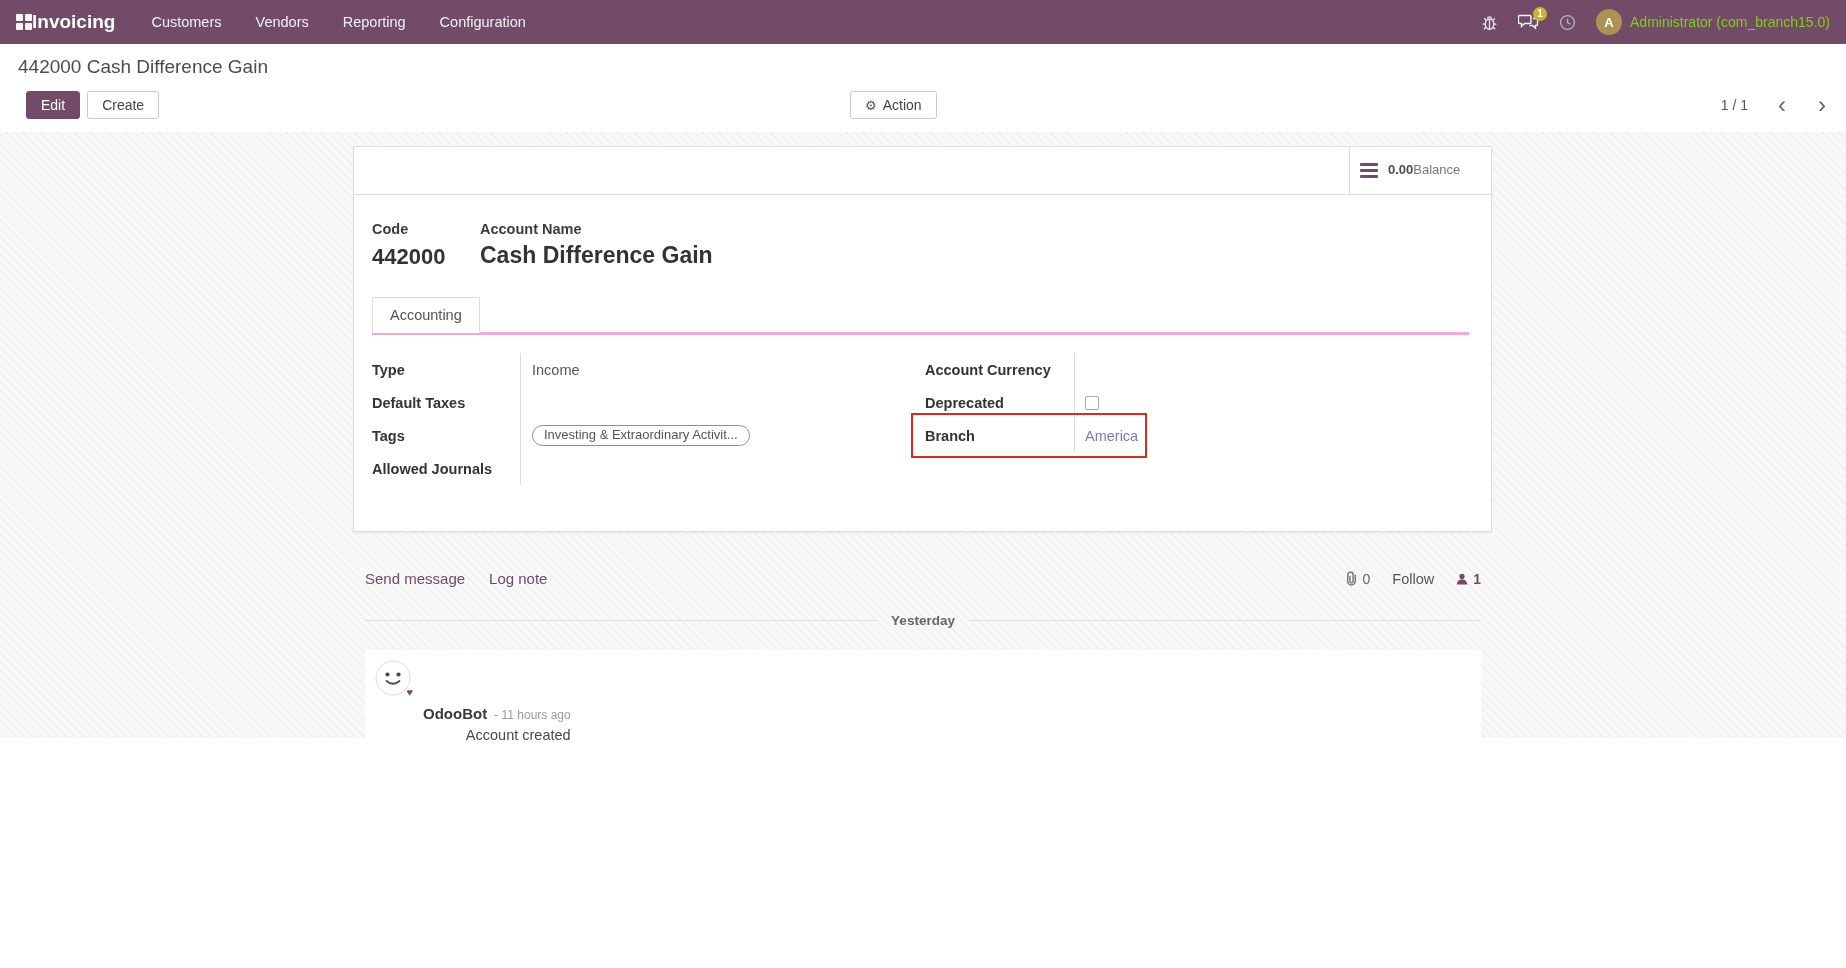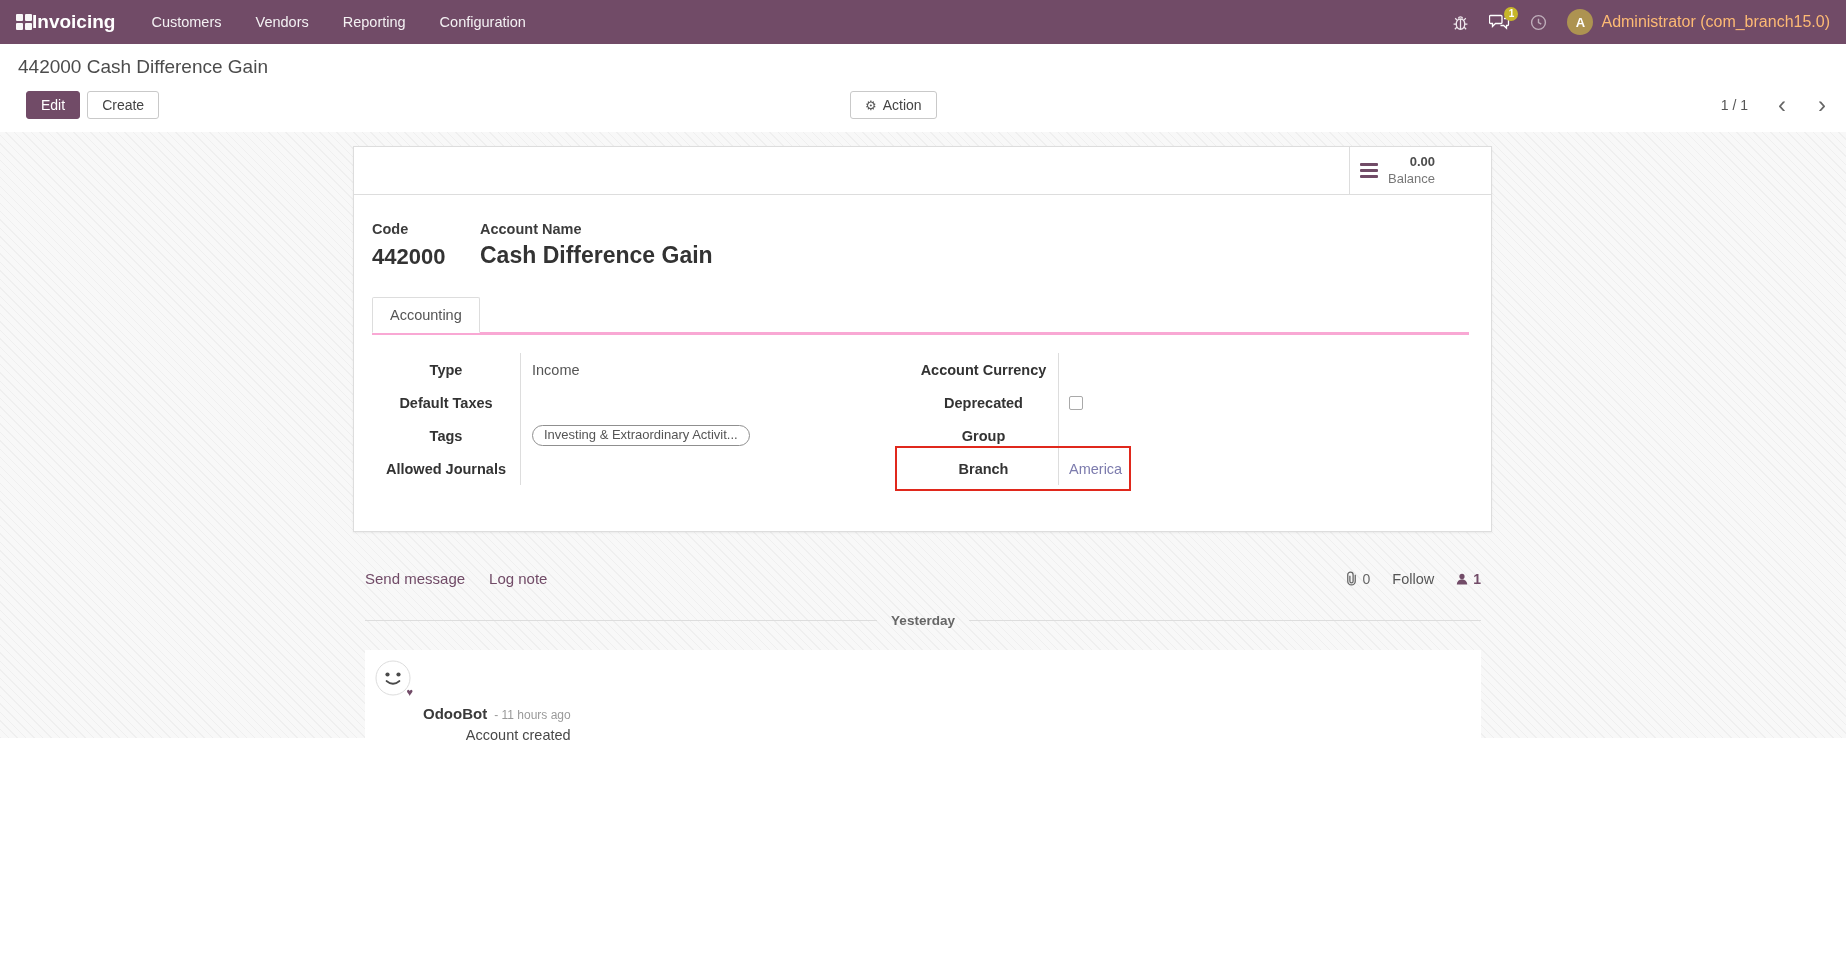--- a/index.html
+++ b/index.html
@@ -22,21 +22,21 @@
     position: absolute; top: -6px; right: -8px; background: #C7B62A; color: #fff;
     font-size: 10px; min-width: 14px; height: 14px; line-height: 14px;
     border-radius: 8px; text-align: center; padding: 0 2px; font-weight: bold;
   }
   .dim { opacity: .55; }
   .user-menu { display: flex; align-items: center; gap: 8px; cursor: pointer; }
   .user-avatar {
     width: 26px; height: 26px; border-radius: 50%; background: #AD9351; color: #fff;
     font-size: 13px; display: flex; align-items: center; justify-content: center; font-weight: bold;
   }
-  .user-name { font-size: 16px; color: #fdba74; }
+  .user-name { font-size: 14px; color: #84cc16; }
 
   
   .control-panel { background: #fff; padding: 12px 18px 13px 18px; }
   .breadcrumb { font-size: 19px; color: #4c4c4c; margin-bottom: 13px; }
   .cp-buttons { position: relative; height: 28px; display: flex; align-items: center; padding-left: 8px; }
   .btn { height: 28px; font-size: 14px; border-radius: 3px; padding: 0 14px; cursor: pointer; font-family: "Liberation Sans", sans-serif; }
   .btn-primary { background: #714B67; border: 1px solid #714B67; color: #fff; margin-right: 7px; }
   .btn-secondary { background: #fff; border: 1px solid #c9c9c9; color: #444; }
   .btn-action { position: absolute; left: 832px; top: 0; background: #fff; border: 1px solid #c9c9c9; color: #444; display: inline-flex; align-items: center; gap: 6px; }
   .gear-glyph { font-size: 13px; color: #555; }
@@ -57,39 +57,39 @@
     background: #fff; border: 1px solid #ddd; box-shadow: 0 1px 2px rgba(0,0,0,.06);
     min-height: 380px;
   }
   .sheet-header { height: 48px; border-bottom: 1px solid #ddd; display: flex; justify-content: flex-end; }
   .stat-button {
     width: 142px; border-left: 1px solid #ddd; display: flex; align-items: center;
     gap: 10px; padding: 0 10px; cursor: pointer; background: #fff;
   }
   .hamburger-icon { display: flex; flex-direction: column; gap: 3px; }
   .hamburger-icon span { width: 18px; height: 3px; background: #714B67; border-radius: 1px; }
-  .stat-text { display: flex; flex-direction: column; line-height: 1.25; text-align: right; }
+  .stat-text { display: flex; flex-direction: row; line-height: 1.25; }
   .stat-value { font-size: 13px; font-weight: bold; color: #4c4c4c; }
   .stat-label { font-size: 13px; color: #777; }
 
   .sheet-body { padding: 26px 22px 46px 18px; }
   .title-row { display: flex; }
   .code-group { width: 108px; }
   .field-top-label { font-size: 14.5px; font-weight: bold; color: #3c3c3c; }
   .code-value { font-size: 22px; font-weight: bold; color: #333; margin-top: 7px; }
   .name-value { font-size: 23px; font-weight: bold; color: #333; margin-top: 5px; }
 
   .notebook { margin-top: 26px; border-bottom: 3px solid #f9a8d4; }
   .tab {
     display: inline-block; padding: 9px 17px; font-size: 14.5px; color: #555;
     border: 1px solid #ddd; border-bottom: 1px solid #fff; background: #fff;
     position: relative; top: 1px; border-radius: 2px 2px 0 0; cursor: pointer;
   }
 
-  .fields-grid { margin-top: 18px; display: grid; grid-template-columns: 529px 546px; column-gap: 8px; text-align: center; }
+  .fields-grid { margin-top: 18px; display: grid; grid-template-columns: 529px 546px; column-gap: 24px; }
   .field-row { display: flex; min-height: 33px; align-items: center; position: relative; }
   .field-label { font-size: 14.5px; font-weight: bold; color: #333; }
   .col-left .field-label { width: 148px; }
   .col-right .field-label { width: 149px; }
   .field-value { flex: 1; align-self: stretch; display: flex; align-items: center; border-left: 1px solid #ddd; font-size: 14.5px; color: #555; }
   .col-left .field-value { padding-left: 11px; }
   .col-right .field-value { padding-left: 10px; }
   .tag-pill {
     display: inline-block; border: 1px solid #8f8f8f; border-radius: 11px;
     padding: 1px 11px 2px 11px; font-size: 13px; color: #555; background: #fff; line-height: 16px;
@@ -246,24 +246,20 @@
             <span class="field-label">Account Currency</span>
             <span class="field-value"></span>
           </div>
           <div class="field-row">
             <span class="field-label">Deprecated</span>
             <span class="field-value">
               <span class="checkbox"></span>
             </span>
           </div>
           <div class="field-row">
-            <span class="field-label">Group</span>
-            <span class="field-value"></span>
-          </div>
-          <div class="field-row">
             <span class="field-label">Branch</span>
             <span class="field-value">
               <span class="link-value">America</span>
             </span>
             <span class="highlight-box"></span>
           </div>
         </div>
       </div>
     </div>
   </div>

